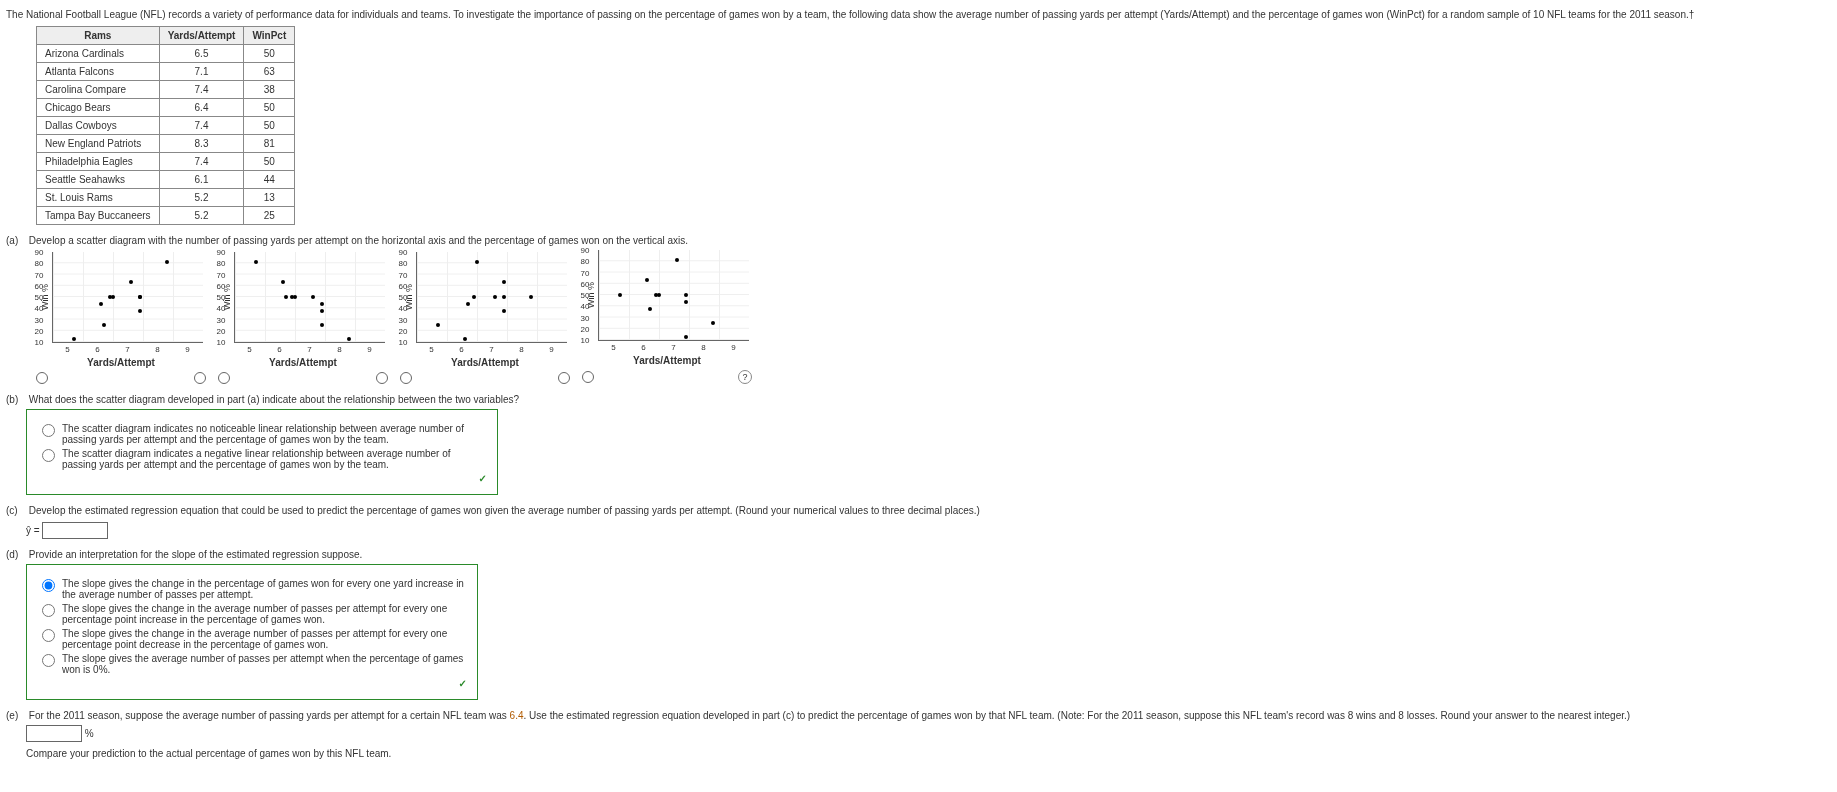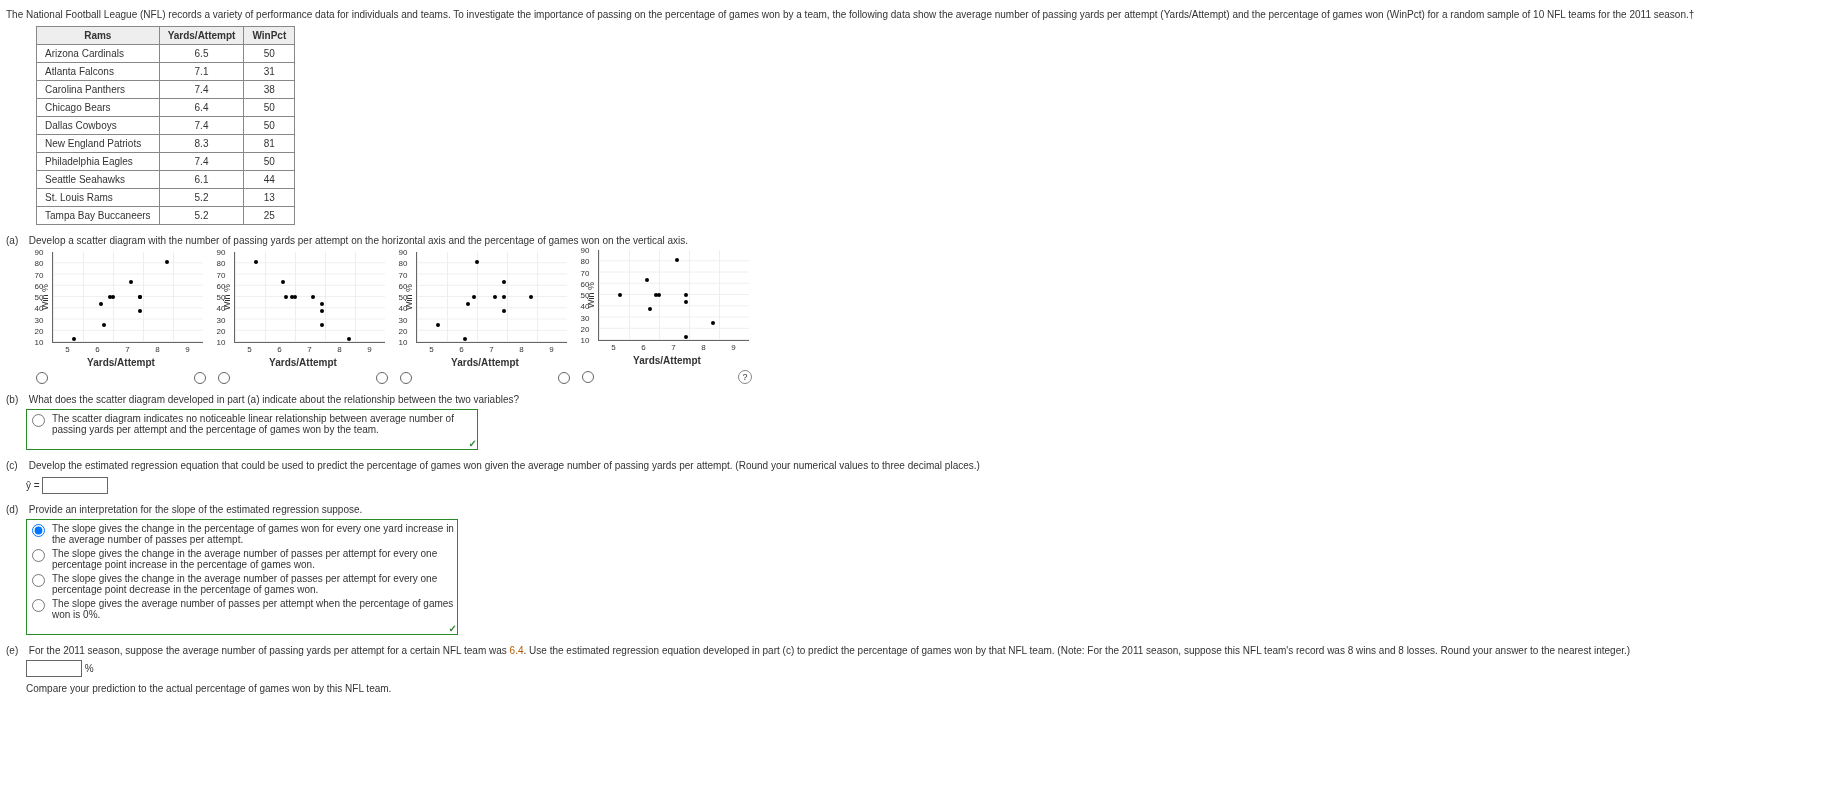--- a/index.html
+++ b/index.html
@@ -15,21 +15,21 @@
 .chart-wrap{display:flex;align-items:center}
 .ylab{writing-mode:vertical-rl;transform:rotate(180deg);font-size:9px;margin-right:2px}
 .plot{width:150px;height:90px;border-left:1px solid #666;border-bottom:1px solid #666;position:relative;background:linear-gradient(to right,#eee 1px,transparent 1px) 0 0/30px 100%,linear-gradient(to top,#eee 1px,transparent 1px) 0 0/100% 11.25px}
 .plot .pt{position:absolute;width:4px;height:4px;border-radius:50%;background:#000;transform:translate(-50%,50%)}
 .tick-y{position:absolute;left:-18px;font-size:8px;transform:translateY(50%)}
 .tick-x{position:absolute;bottom:-12px;font-size:8px;transform:translateX(-50%)}
 .xlab{font-size:10px;font-weight:bold;margin-top:14px}
 .radio-row{display:flex;align-items:center;gap:6px;margin-top:4px}
 .radio-dot{width:10px;height:10px;border:1px solid #666;border-radius:50%}
 .help{width:12px;height:12px;border:1px solid #888;border-radius:50%;font-size:9px;text-align:center;line-height:12px;display:inline-block}
-.answer-box{border:1px solid #2a8a2a;padding:0;margin:4px 0;max-width:450px}
+.answer-box{border:1px solid #2a8a2a;padding:10px;margin:4px 0;max-width:450px}
 .opt{display:flex;align-items:flex-start;gap:4px;margin:3px 0}
 .opt input{margin-top:1px}
 .check-end{text-align:right;color:#2a8a2a;font-weight:bold}
 input.txt{border:1px solid #666;padding:2px;font-size:10px}
 .indent{margin-left:20px}
 .hl{color:#b05a00}
 </style>
 </head>
 <body>
 
@@ -45,24 +45,24 @@
     </thead>
 <tbody id="tbody">
       <tr>
         <td>Arizona Cardinals</td>
         <td>6.5</td>
         <td>50</td>
       </tr>
       <tr>
         <td>Atlanta Falcons</td>
         <td>7.1</td>
-        <td>31</td>
-      </tr>
-      <tr>
-        <td>Carolina Panthers</td>
+        <td>63</td>
+      </tr>
+      <tr>
+        <td>Carolina Compare</td>
         <td>7.4</td>
         <td>38</td>
       </tr>
       <tr>
         <td>Chicago Bears</td>
         <td>6.4</td>
         <td>50</td>
       </tr>
       <tr>
         <td>Dallas Cowboys</td>
@@ -251,20 +251,24 @@
 <div class="part">
   <span class="lbl">(b)</span>
   <span>What does the scatter diagram developed in part (a) indicate about the relationship between the two variables?</span>
 </div>
 <div class="indent">
   <div class="answer-box" id="b-opts">
       <div class="opt">
         <input type="radio" name="b" style="">
         <span>The scatter diagram indicates no noticeable linear relationship between average number of passing yards per attempt and the percentage of games won by the team.</span>
       </div>
+      <div class="opt">
+        <input type="radio" name="b" style="">
+        <span>The scatter diagram indicates a negative linear relationship between average number of passing yards per attempt and the percentage of games won by the team.</span>
+      </div>
       <div class="check-end">✓</div>
     </div>
 </div>
 
 <div class="part">
   <span class="lbl">(c)</span>
   <span>Develop the estimated regression equation that could be used to predict the percentage of games won given the average number of passing yards per attempt. (Round your numerical values to three decimal places.)</span>
 </div>
 <div class="indent" style="margin-top:6px">
   <span>ŷ =</span>

